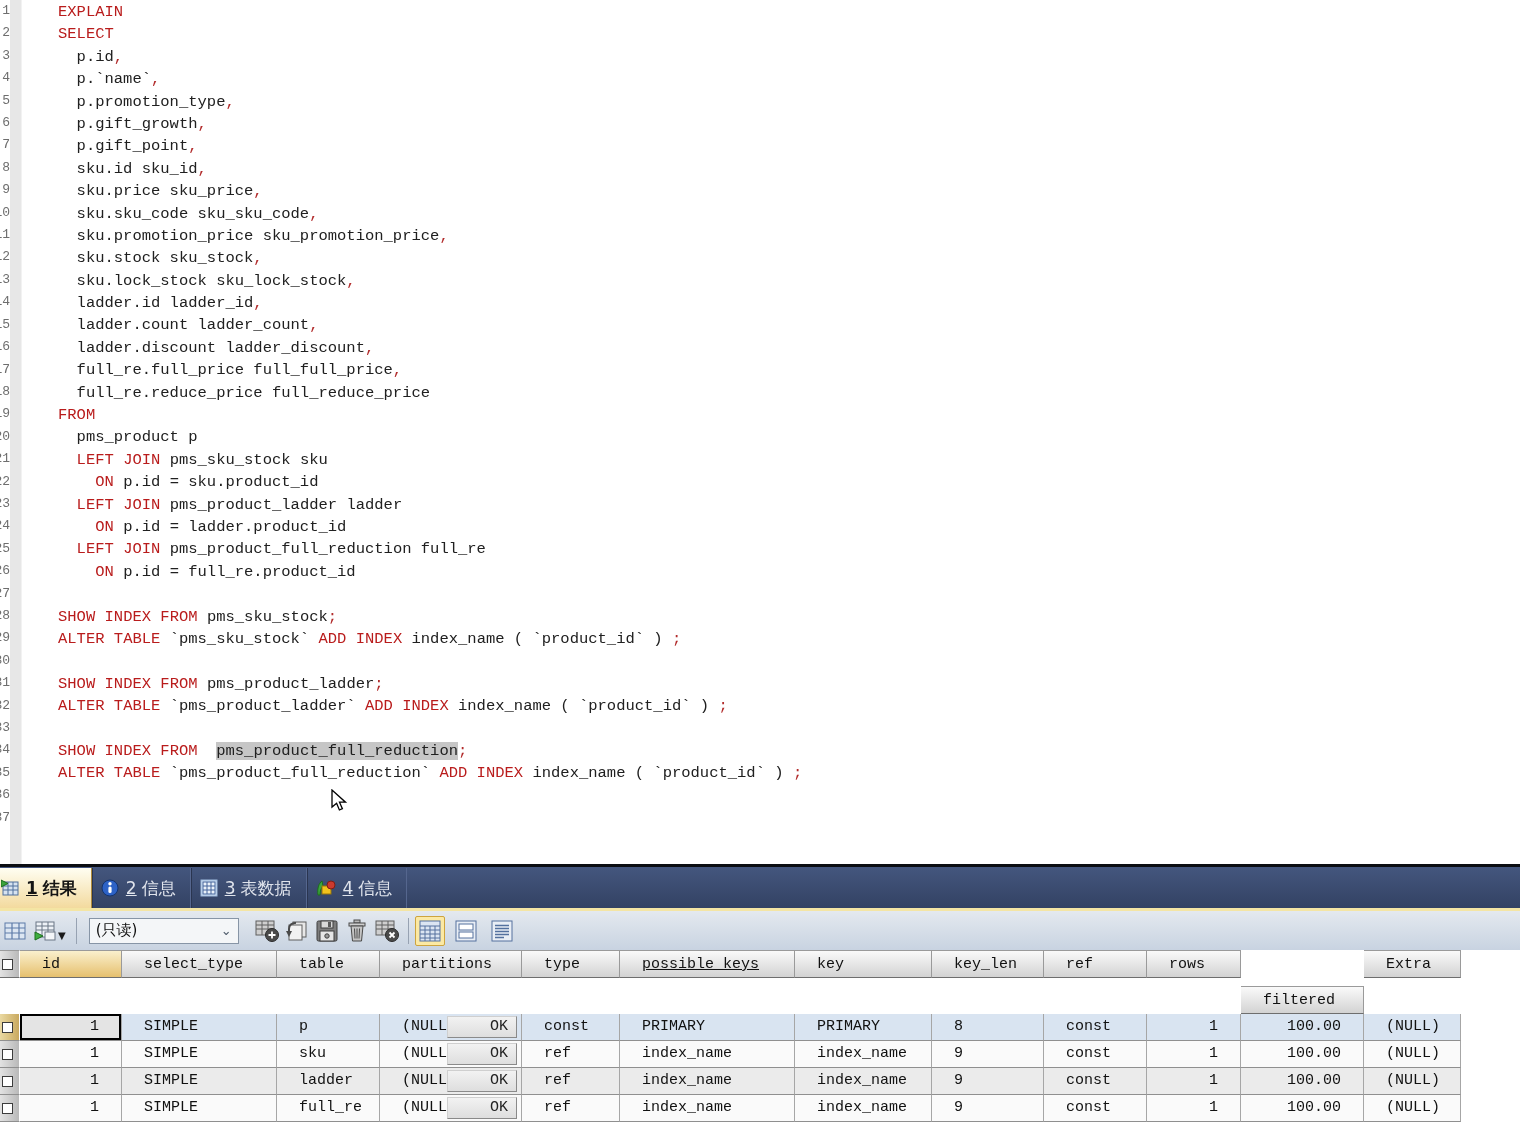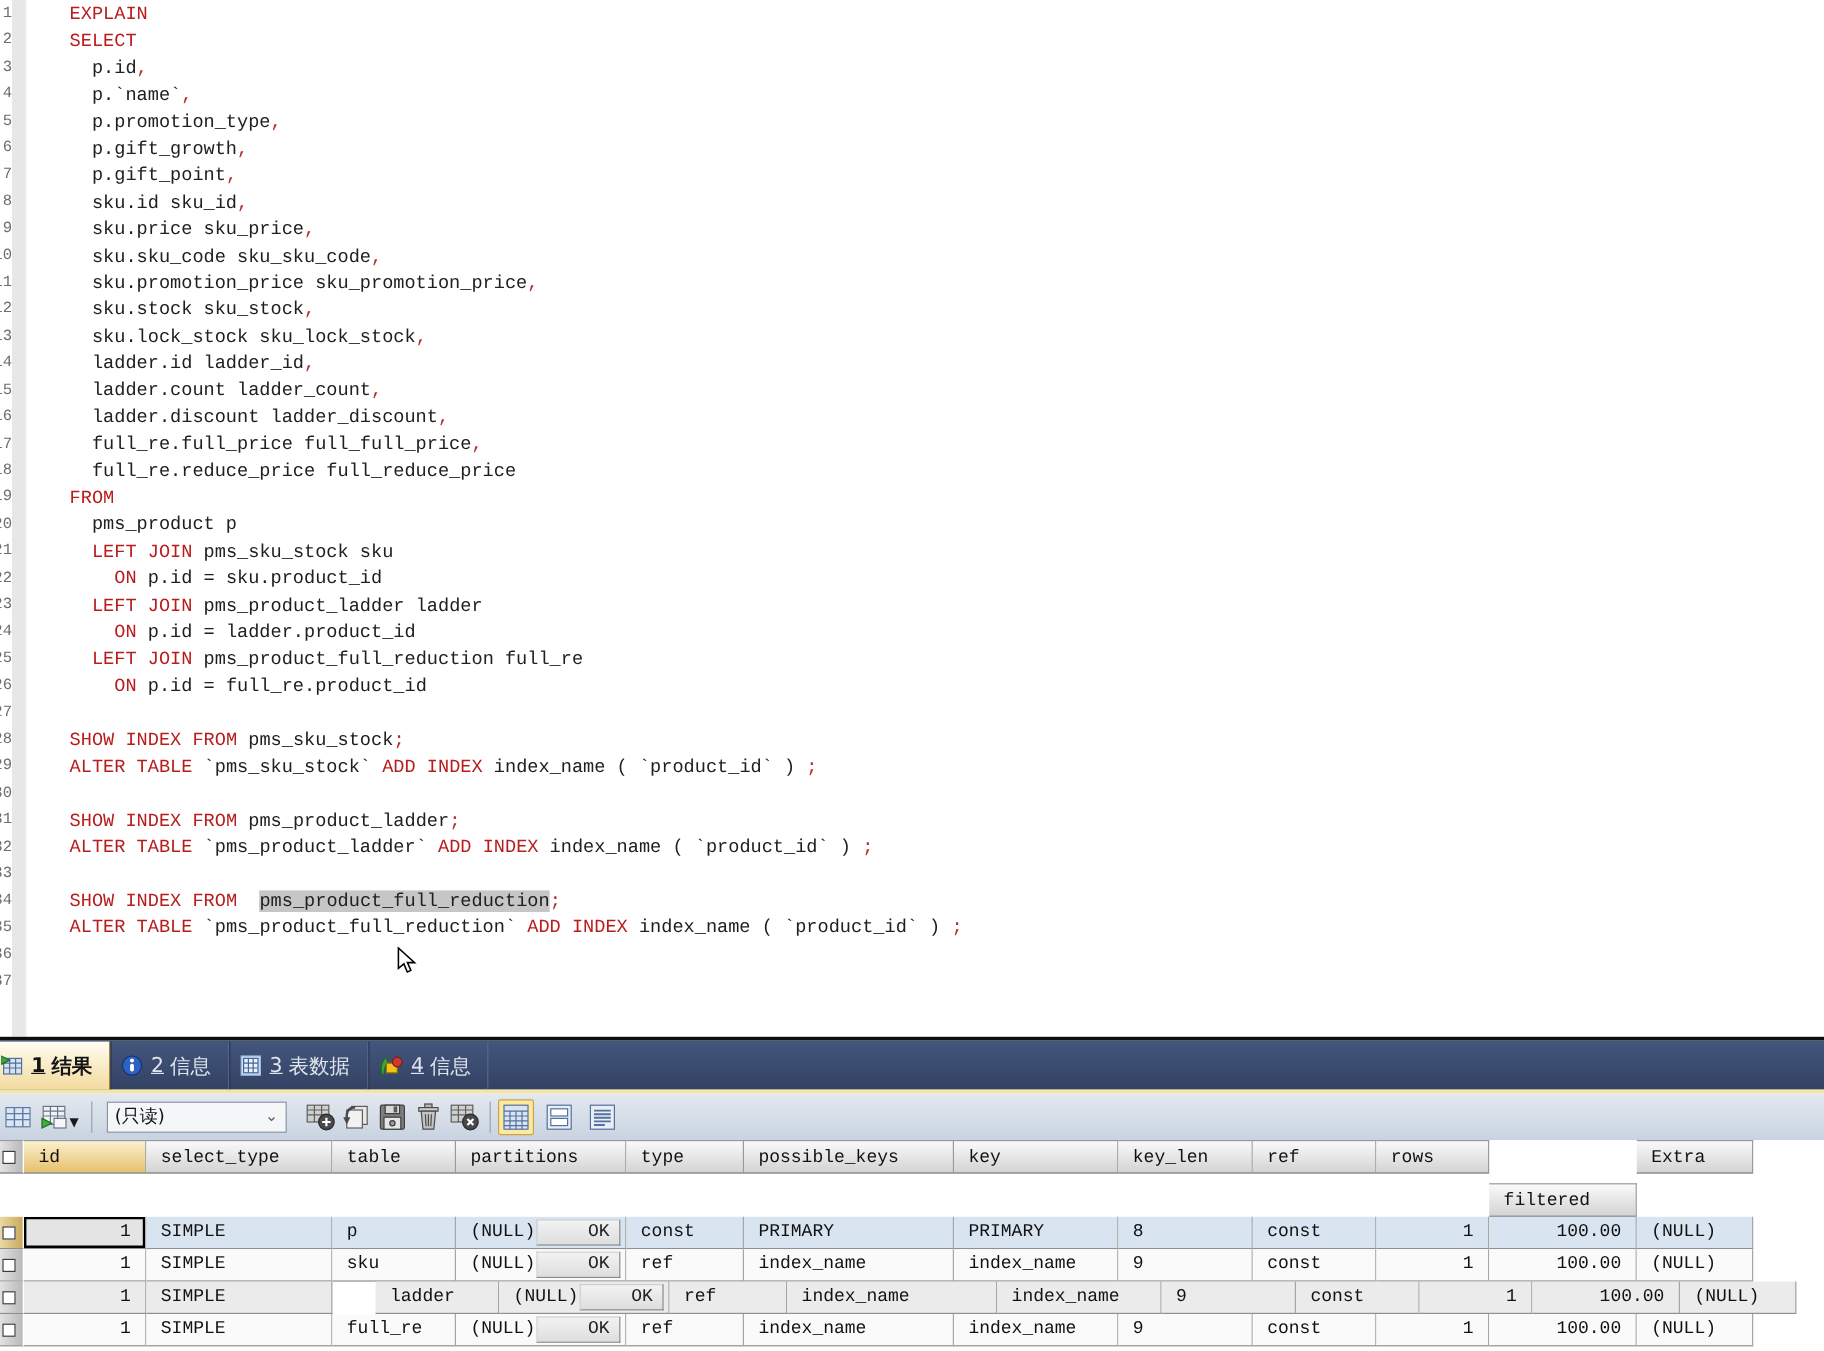--- a/index.html
+++ b/index.html
@@ -84,21 +84,21 @@
   }
   .grow { display:flex; }
   .gsel {
     width:20px; flex:0 0 auto; background:linear-gradient(90deg,#e2e2e2,#b9b9b9);
     border-bottom:1px solid #8f8f8f; border-right:1px solid #ffffff;
     display:flex; align-items:center;
   }
   .gsel .sq { width:11px; height:11px; background:#ffffff; border:1px solid #3c3c3c; margin-left:2px; }
   .gsel.hl { background:linear-gradient(90deg,#ead9a2,#c9a95f); }
   .gcell {
-    flex:0 0 auto; padding:0 12px; height:27px; line-height:26px;
+    flex:0 0 auto; padding:0 22px; height:27px; line-height:26px;
     border-right:1px solid #a6a6a6; border-bottom:1px solid #8f8f8f;
     overflow:hidden; white-space:pre; position:relative;
   }
   .ghead .gcell {
     background:linear-gradient(#fafafa,#d3d3d3);
     border-right:1px solid #9a9a9a; border-bottom:1px solid #6e6e6e; border-top:1px solid #9a9a9a;
     height:28px; line-height:27px;
   }
   .ghead .gcell.idcol { background:linear-gradient(#faf0cd,#e6c06e); }
   .ghead .gsel { height:28px; border-bottom:1px solid #6e6e6e; border-top:1px solid #9a9a9a; }
@@ -337,21 +337,21 @@
   <div class="grid" id="grid">
       <div class="grow ghead">
         <div class="gsel">
           <span class="sq"></span>
         </div>
         <div class="gcell idcol" style="width: 102px;">id</div>
         <div class="gcell" style="width: 155px;">select_type</div>
         <div class="gcell" style="width: 103px;">table</div>
         <div class="gcell" style="width: 142px;">partitions</div>
         <div class="gcell" style="width: 98px;">type</div>
-        <div class="gcell" style="width: 175px;">possible_keys</div>
+        <div class="gcell" style="width: 175px; text-decoration: underline;">possible_keys</div>
         <div class="gcell" style="width: 137px;">key</div>
         <div class="gcell" style="width: 112px;">key_len</div>
         <div class="gcell" style="width: 103px;">ref</div>
         <div class="gcell" style="width: 94px;">rows</div>
         <div class="gcell" style="width: 123px; margin-top: 36px;">filtered</div>
         <div class="gcell" style="width: 97px;">Extra</div>
       </div>
       <div class="grow row-hl">
         <div class="gsel hl">
           <span class="sq"></span>
@@ -385,21 +385,21 @@
         <div class="gcell r-align" style="width: 94px;">1</div>
         <div class="gcell r-align" style="width: 123px;">100.00</div>
         <div class="gcell" style="width: 97px;">(NULL)</div>
       </div>
       <div class="grow row-b">
         <div class="gsel">
           <span class="sq"></span>
         </div>
         <div class="gcell r-align" style="width: 102px;">1</div>
         <div class="gcell" style="width: 155px;">SIMPLE</div>
-        <div class="gcell" style="width: 103px; margin-left: 36px;">ladder</div>
+        <div class="gcell" style="width: 103px;">ladder</div>
         <div class="gcell" style="width: 142px;">(NULL)<span class="okbtn">OK</span></div>
         <div class="gcell" style="width: 98px;">ref</div>
         <div class="gcell" style="width: 175px;">index_name</div>
         <div class="gcell" style="width: 137px;">index_name</div>
         <div class="gcell" style="width: 112px;">9</div>
         <div class="gcell" style="width: 103px;">const</div>
         <div class="gcell r-align" style="width: 94px;">1</div>
         <div class="gcell r-align" style="width: 123px;">100.00</div>
         <div class="gcell" style="width: 97px;">(NULL)</div>
       </div>

